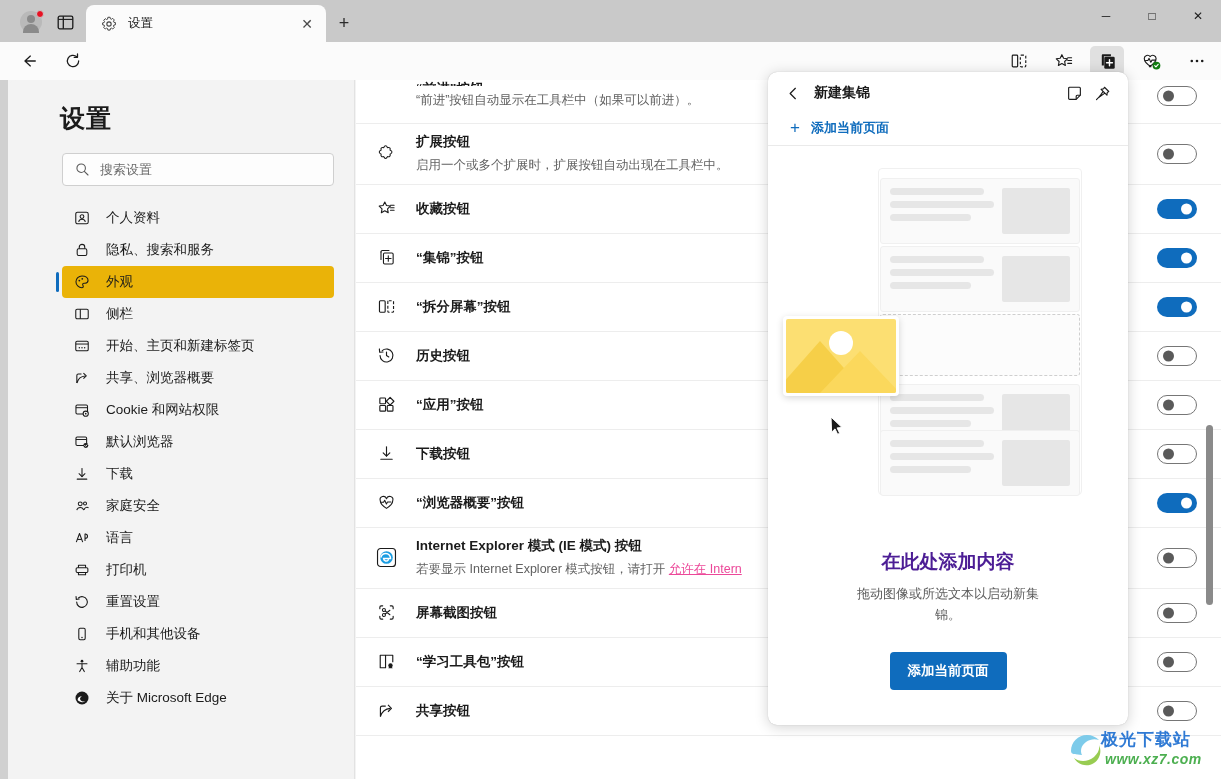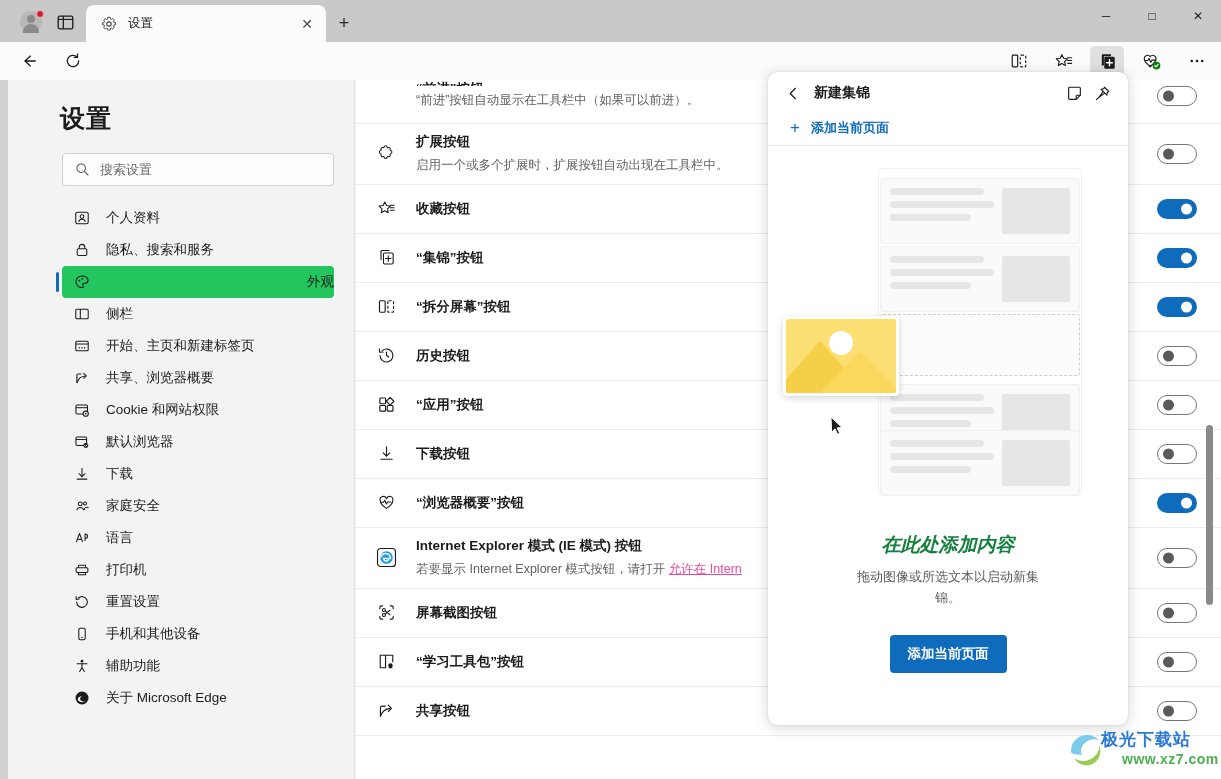--- a/index.html
+++ b/index.html
@@ -128,21 +128,21 @@
     position: relative; height: 32px; margin: 0 20px 0 46px;
     display: flex; align-items: center; border-radius: 4px; padding-left: 10px;
   }
   .navitem .nicon {
     flex: 0 0 20px; height: 20px; display: flex; align-items: center;
     justify-content: center; color: #1b1b1b;
   }
   .navitem .nlabel {
     margin-left: 14px; font-size: 13.5px; color: #1b1b1b; white-space: nowrap;
   }
-  .navitem.sel { background: #22c55e; justify-content: space-between; }
+  .navitem.sel { background: #eab308; }
   .navitem.sel::before {
     content: ""; position: absolute; left: -6px; top: 6px;
     width: 3px; height: 20px; background: #0f6cbd; border-radius: 2px;
   }
 
   
   .content {
     position: absolute; left: 348px; top: 0; width: 865px; height: 699px;
     background: #ffffff; overflow: hidden;
   }
@@ -239,35 +239,35 @@
     position: absolute; left: -12px; bottom: 0; width: 0; height: 0;
     border-left: 46px solid transparent; border-right: 46px solid transparent;
     border-bottom: 52px solid #f6cf48;
   }
   .drag-inner .hill2 {
     position: absolute; right: -4px; bottom: 0; width: 0; height: 0;
     border-left: 40px solid transparent; border-right: 40px solid transparent;
     border-bottom: 42px solid #fbd85c;
   }
   .cursor { position: absolute; left: 62px; top: 248px; }
-  .empty-title { font-size: 19px; font-weight: 700; color: #15803d; margin-top: 4px; font-style: italic; }
+  .empty-title { font-size: 19px; font-weight: 700; color: #4c1d95; margin-top: 21px; }
   .empty-desc {
     font-size: 13px; color: #5c5c5c; text-align: center; line-height: 1.65;
     width: 206px; margin-top: 8px;
   }
   .empty-btn {
     margin-top: 26px; background: #0f6cbd; color: #ffffff; border: 0;
     border-radius: 4px; font-family: inherit; font-size: 13.5px; font-weight: 700;
     padding: 10px 18px; cursor: pointer;
   }
 
   
   .watermark { position: absolute; right: 6px; bottom: 4px; width: 150px; height: 48px; }
   .wm-text { position: absolute; left: 36px; top: 1px; font-size: 17px; font-weight: 700; color: #2f7ad4; letter-spacing: 1px; text-align: center; }
-  .wm-url { position: absolute; left: 57px; top: 24px; font-size: 14px; font-weight: 700; color: #4caf50; letter-spacing: .5px; }
+  .wm-url { position: absolute; left: 40px; top: 24px; font-size: 14px; font-weight: 700; color: #4caf50; letter-spacing: .5px; font-style: italic; }
 </style>
 </head>
 <body>
 
 <div id="root">
 
   <div class="titlebar">
     <div class="avatar-btn">
       <div class="avatar">
         <div class="head"></div>

